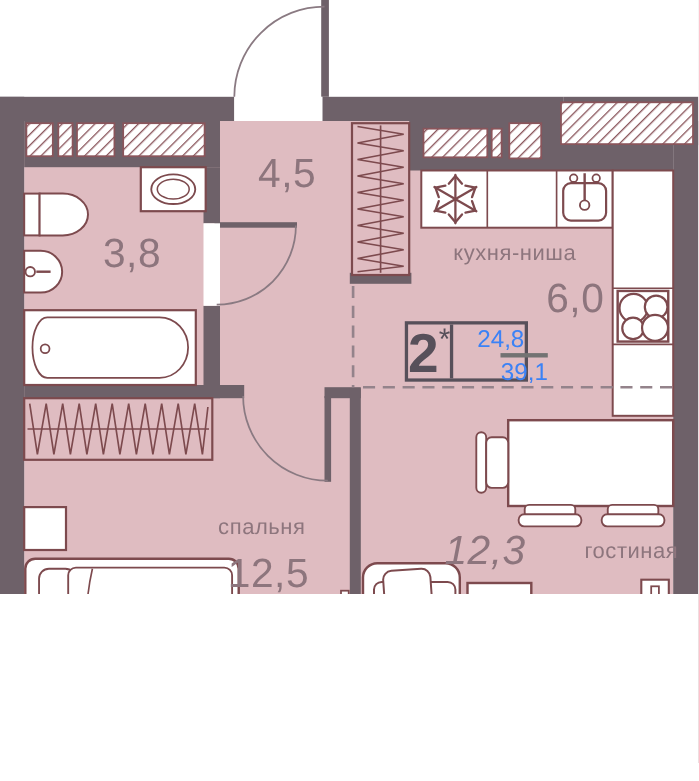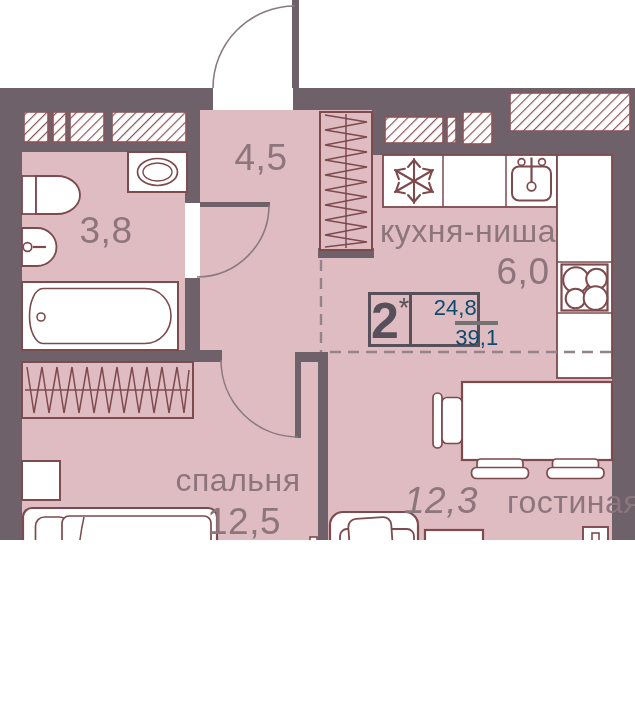--- a/index.html
+++ b/index.html
@@ -2,29 +2,29 @@
 <html><head>
 <meta charset="utf-8">
 <style>
   html,body{margin:0;padding:0;background:#ffffff;}
   #plan{position:relative;width:635px;height:540px;background:#ffffff;overflow:hidden;
         font-family:"Liberation Sans",sans-serif;text-align:right;}
   #plan svg{position:absolute;left:0;top:0;}
   .lbl{position:absolute;transform:translate(-50%,-50%);color:#8d757d;white-space:nowrap;
        font-family:"Liberation Sans",sans-serif;letter-spacing:.5px;}
   .area{font-size:37px;}
-  .rname{font-size:32px;}
+  .rname{font-size:20px;}
   .badge{position:absolute;left:368px;top:292px;width:112px;height:55px;box-sizing:border-box;
          border:3px solid #57505a;display:flex;}
   .badge-left{width:47px;display:flex;align-items:flex-start;justify-content:center;}
   .badge-num{font-size:50px;line-height:52px;font-weight:700;color:#57505a;}
   .badge-star{font-size:27px;line-height:27px;color:#57505a;font-weight:400;}
   .badge-right{flex:1;border-left:3px solid #57505a;display:flex;flex-direction:column;}
   .badge-cell{flex:1;display:flex;align-items:center;justify-content:center;
-              font-size:22px;color:#0c4a6e;}
+              font-size:22px;color:#3b82f6;}
   .b-top{border-top:4px solid #737373;margin-left:43px;}
 </style>
 </head>
 <body>
 
 <div id="plan">
 
 <svg width="635" height="710" viewBox="0 0 635 710">
   <defs>
     <pattern id="hatch" width="7" height="7" patternUnits="userSpaceOnUse" patternTransform="rotate(45)">
@@ -165,21 +165,21 @@
     <rect x="592" y="533" width="7" height="86" stroke-width="1.6"></rect>
   </g>
 
   <g stroke="#94838b" stroke-width="2.4" stroke-dasharray="11 7">
     <line x1="330" y1="352" x2="612" y2="352"></line>
     <line x1="321" y1="260" x2="321" y2="352"></line>
   </g>
 </svg>
 
 <div class="lbl area" style="left:261px;top:158px;">4,5</div>
-<div class="lbl area" style="left:106px;top:231px;">3,8</div>
+<div class="lbl area" style="left:120px;top:231px;">3,8</div>
 <div class="lbl rname" style="left:468px;top:231px;">кухня-ниша</div>
 <div class="lbl area" style="left:523px;top:272px;">6,0</div>
 <div class="lbl rname" style="left:238px;top:480px;">спальня</div>
 <div class="lbl area" style="left:244px;top:522px;">12,5</div>
 <div class="lbl area" style="left:441px;top:501px;font-style:italic;">12,3</div>
 <div class="lbl rname" style="left:547px;top:502px;margin-left:27px;">гостиная</div>
 
 <div class="badge">
   <div class="badge-left">
     <span class="badge-num">2</span>

